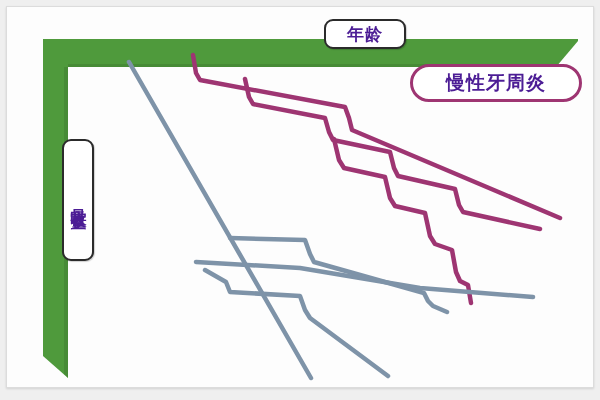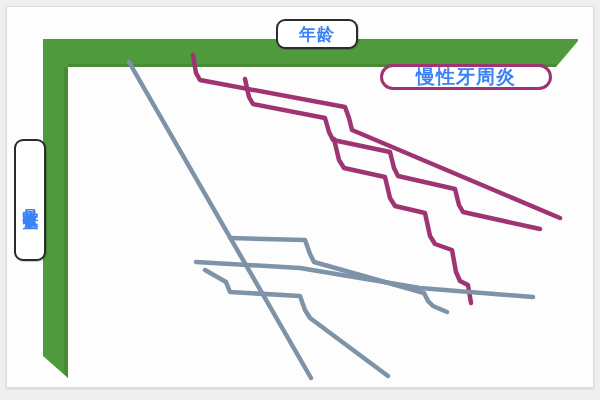--- a/index.html
+++ b/index.html
@@ -41,23 +41,24 @@
   }
 
   
   .callout {
     position: absolute;
     background: #ffffff;
     display: flex;
     align-items: center;
     justify-content: center;
     box-sizing: border-box;
-    color: #3b82f6;
+    color: #4c1d95;
     letter-spacing: 1px;
     white-space: nowrap;
+    margin-left: 48px;
   }
 
   #label-age {
     left: 276px;
     top: 19px;
     width: 82px;
     height: 30px;
     border: 2px solid #2b2b2b;
     border-radius: 9px;
     font-size: 17px;
@@ -74,24 +75,24 @@
     border-radius: 9px;
     font-size: 16px;
     font-weight: 700;
     writing-mode: vertical-rl;
     text-orientation: upright;
     letter-spacing: 2px;
     box-shadow: 1px 1px 1px rgba(0,0,0,0.18);
   }
 
   #label-chronic {
-    left: 380px;
+    left: 362px;
     top: 64px;
     width: 172px;
-    height: 26px;
+    height: 38px;
     border: 3px solid #9e3572;
     border-radius: 20px;
     font-size: 19px;
     font-weight: 700;
   }
 
   #label-aggressive {
     left: 62px;
     top: 325px;
     width: 183px;

